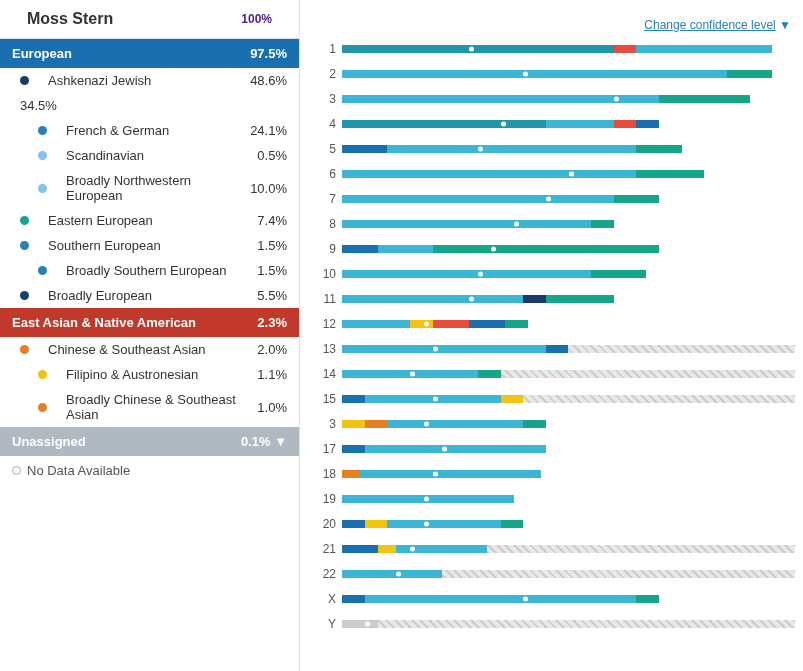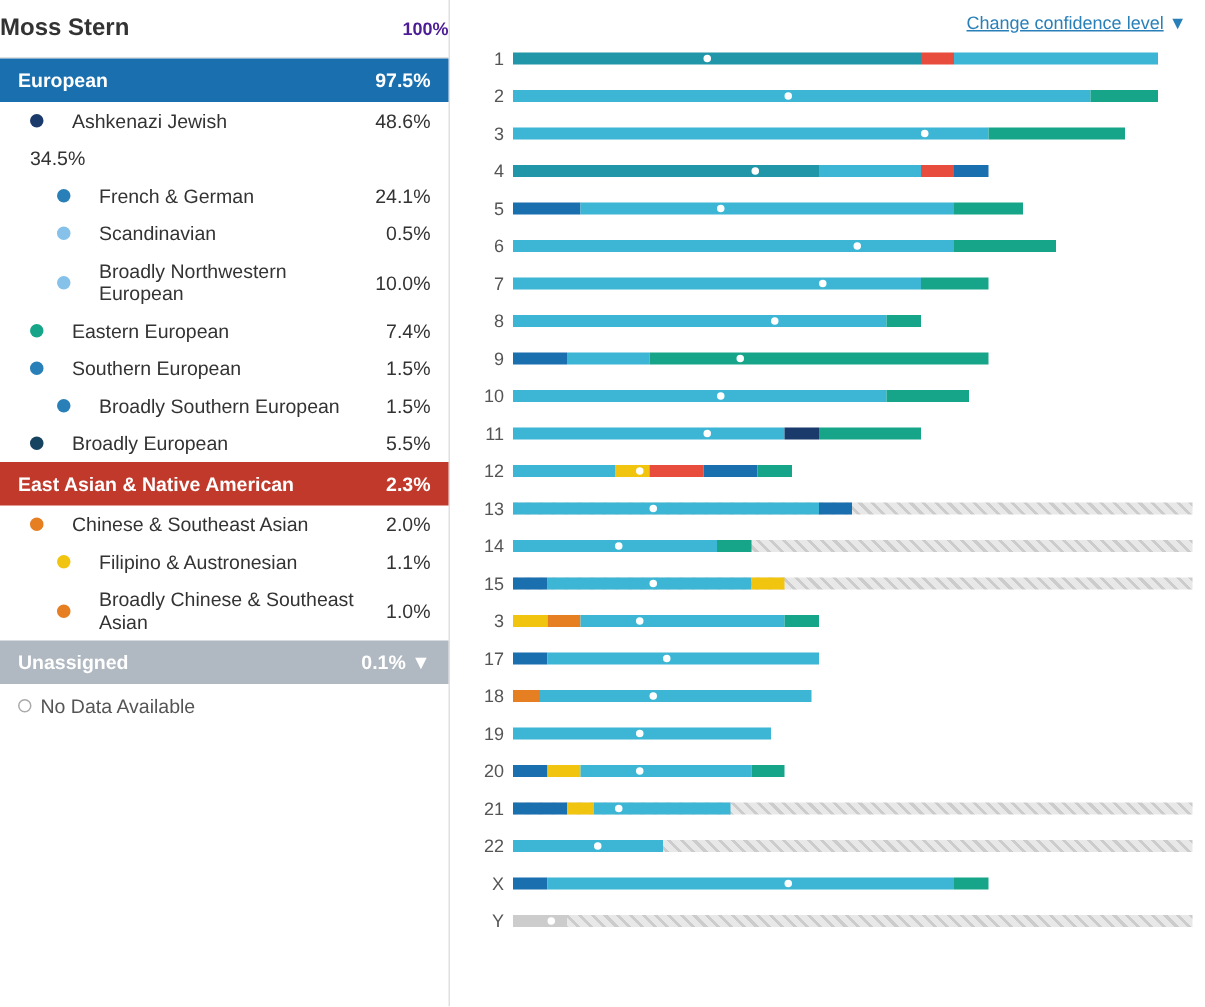--- a/index.html
+++ b/index.html
@@ -1,21 +1,21 @@
 <!DOCTYPE html>
 <html><head>
   <meta charset="utf-8">
   <style>
     * { box-sizing: border-box; margin: 0; padding: 0; }
     body { font-family: Arial, sans-serif; font-size: 13px; background: #fff; display: flex; width: 803px; min-height: 671px; overflow: hidden; }
 
     
     .left-panel { width: 300px; flex-shrink: 0; border-right: 1px solid #e0e0e0; }
 
-    .person-header { display: flex; justify-content: space-between; align-items: center; padding: 10px 0; border-bottom: 1px solid #e0e0e0; }
+    .person-header { display: flex; justify-content: space-between; align-items: center; padding: 10px 27px; border-bottom: 1px solid #e0e0e0; }
     .person-name { font-size: 16px; font-weight: bold; color: #333; }
     .person-pct { font-size: 12px; font-weight: bold; color: #4c1d95; }
 
     .category-header { display: flex; justify-content: space-between; align-items: center; padding: 7px 12px; font-weight: bold; font-size: 13px; }
     .cat-blue { background: #1a6faf; color: #fff; }
     .cat-red { background: #c0392b; color: #fff; }
 
     .subcategory { display: flex; justify-content: space-between; align-items: center; padding: 5px 12px 5px 20px; }
     .subcategory.indent2 { padding-left: 38px; }
     .subcategory .label { display: flex; align-items: center; gap: 19px; color: #333; }
@@ -28,21 +28,21 @@
     .dot-navy { background: #154360; }
     .dot-orange { background: #e67e22; }
     .dot-yellow { background: #f1c40f; }
     .dot-outline { width: 9px; height: 9px; border-radius: 50%; border: 1.5px solid #aaa; display: inline-block; flex-shrink: 0; }
 
     .unassigned-row { display: flex; justify-content: space-between; align-items: center; padding: 7px 12px; background: #b0b8c1; color: #fff; font-weight: bold; }
 
     .no-data-row { display: flex; align-items: center; gap: 6px; padding: 7px 12px; color: #555; }
 
     
-    .right-panel { flex: 1; padding: 4px 8px; overflow-y: auto; }
+    .right-panel { flex: 1; padding: 14px 8px; overflow-y: auto; }
 
     .top-link { text-align: right; color: #2980b9; font-size: 12px; padding: 4px 4px 6px 0; cursor: pointer; }
     .top-link span { text-decoration: underline; }
 
     .chart-area { padding-left: 4px; }
     .chart-row { display: flex; align-items: center; margin-bottom: 3px; height: 22px; }
     .row-num { width: 24px; text-align: right; font-size: 12px; color: #555; margin-right: 6px; flex-shrink: 0; }
     .bar-container { flex: 1; height: 14px; position: relative; display: flex; align-items: center; }
     .bar-track { height: 8px; width: 100%; position: relative; display: flex; }
     .bar-segment { height: 100%; }

